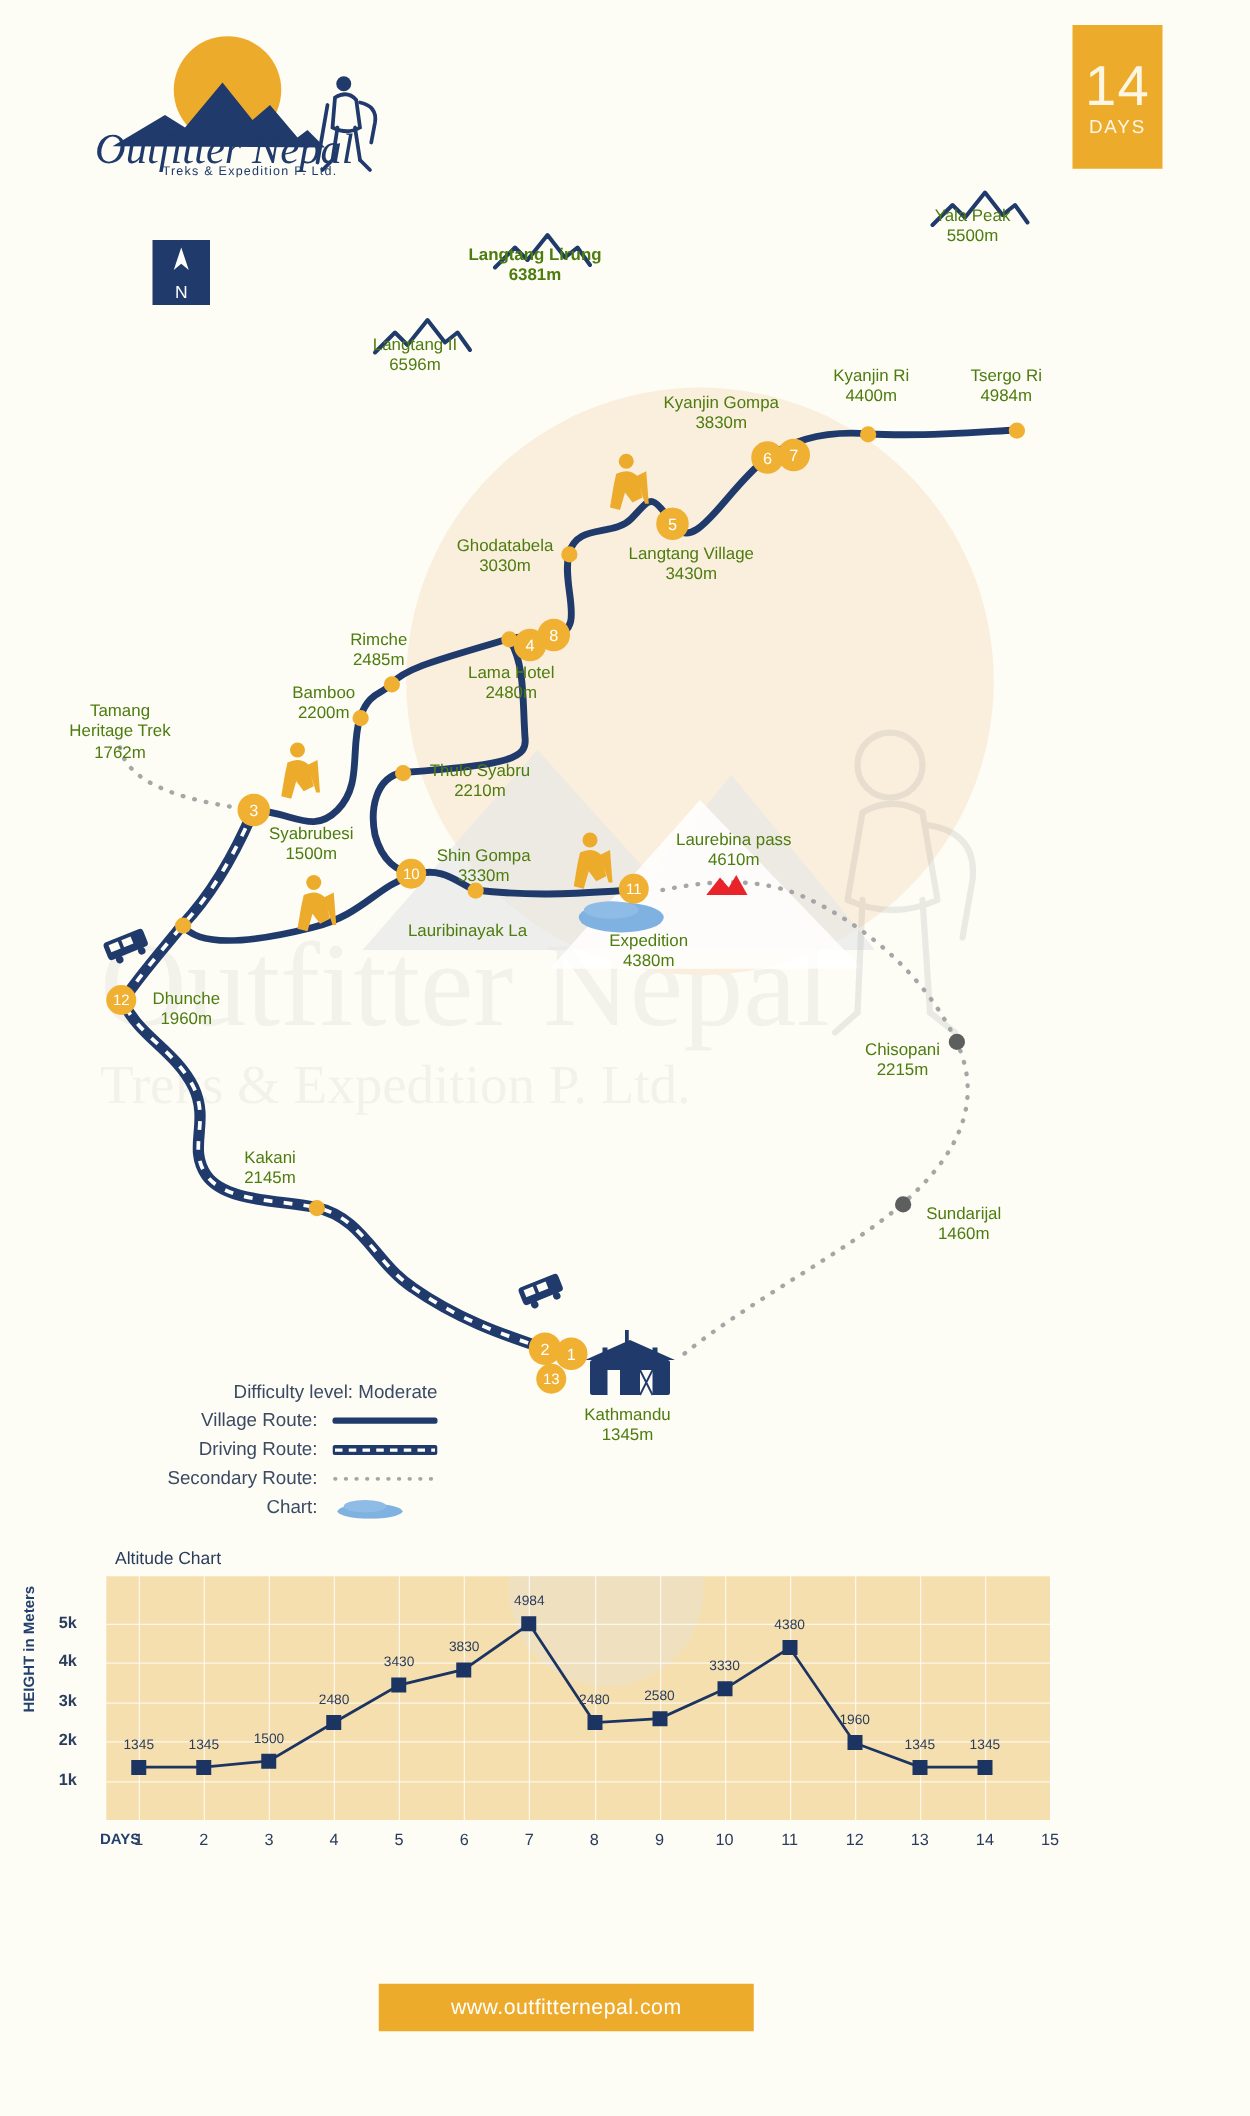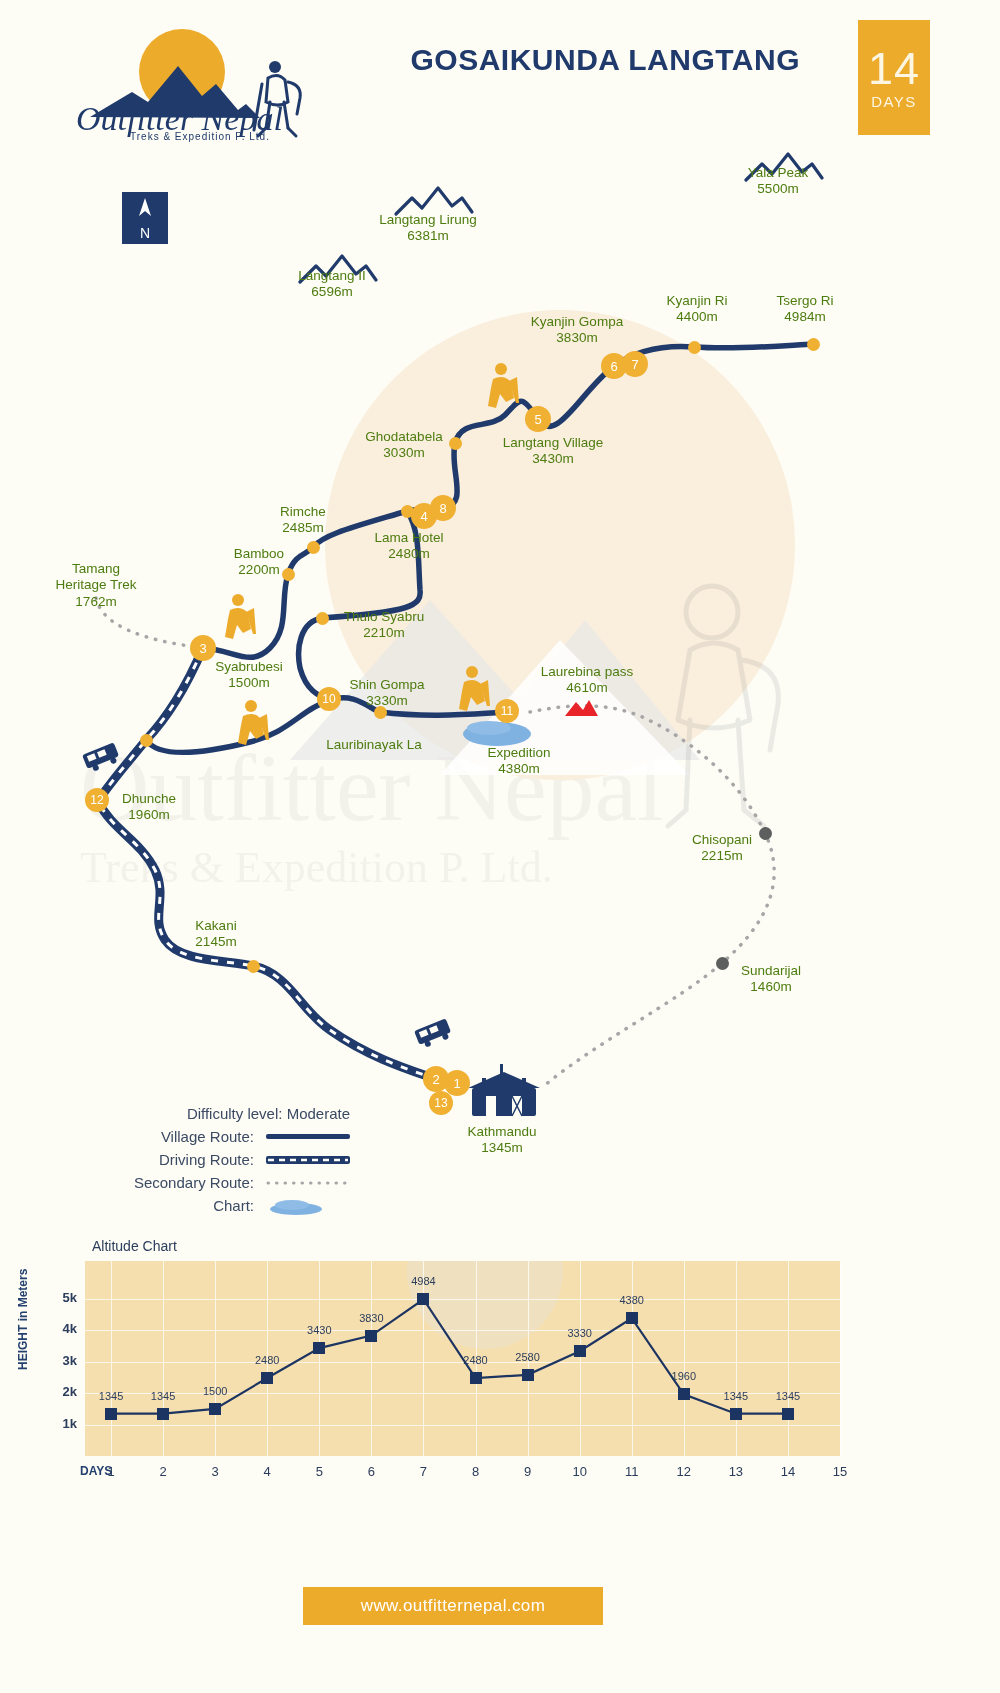--- a/index.html
+++ b/index.html
@@ -55,21 +55,21 @@
   #chart-ylabel{
     left:16px;top:1370px;font-size:12px;font-weight:bold;color:#23406e;
     transform:rotate(-90deg);transform-origin:left top;white-space:nowrap;
   }
   #plot{
     position:absolute;left:85px;top:1261px;width:755px;height:195px;
     background:#f6dfae;
   }
   .gridv{position:absolute;top:0;bottom:0;width:1px;background:rgba(255,255,255,.75);}
   .gridh{position:absolute;left:0;right:0;height:1px;background:rgba(255,255,255,.75);}
-  .ytick{position:absolute;font-size:13px;font-weight:bold;color:#2b3d5c;text-align:right;width:30px;}
+  .ytick{position:absolute;font-size:13px;font-weight:bold;color:#2b3d5c;text-align:left;width:30px;}
   .xtick{position:absolute;font-size:13px;color:#2b3d5c;text-align:center;width:30px;top:1464px;}
   #xaxis-name{position:absolute;left:80px;top:1464px;font-size:12px;font-weight:bold;color:#23406e;}
   .pt{position:absolute;width:12px;height:12px;background:#1c3461;margin-left:-6px;margin-top:-6px;}
   .ptlabel{position:absolute;font-size:11px;color:#2b3d5c;text-align:center;width:44px;margin-left:-22px;}
   
   #footer{
     left:303px;top:1587px;width:300px;height:38px;background:#edab2c;
     display:flex;align-items:center;justify-content:center;
     color:#fff;font-size:17px;letter-spacing:.4px;
   }
@@ -110,21 +110,20 @@
       <path d="M200 80 l-4 26 M214 80 l4 26"></path>
       <path d="M196 106 l-8 8 M218 106 l8 8"></path>
       <path d="M192 62 l-8 46"></path>
     </g>
     <text x="6" y="108" font-family="Liberation Serif, serif" font-size="34" font-style="italic" fill="#1f3a6b">Outfitter Nepal</text>
     <text x="60" y="118" font-family="Liberation Sans, sans-serif" font-size="10" fill="#1f3a6b" letter-spacing="1">Treks &amp; Expedition P. Ltd.</text>
   </svg>
 </div>
 
 <div class="abs" id="title">
-  <div>GOSAIKUNDA LANGTANG</div>
 </div>
 
 <div class="abs" id="days-badge">
   <div class="num">14</div>
   <div class="lbl">DAYS</div>
 </div>
 
 <div class="abs" id="compass">
   <svg width="22" height="26" style="position:absolute;top:4px;left:12px" viewBox="0 0 22 26">
     <path d="M11 2 L17 20 L11 15 L5 20 Z" fill="#fff"></path>
@@ -218,21 +217,21 @@
     <rect x="482" y="1078" width="4" height="10"></rect>
     <rect x="522" y="1078" width="4" height="10"></rect>
     <rect x="500" y="1064" width="3" height="10"></rect>
     <rect x="486" y="1096" width="10" height="20" fill="#fdfcf5"></rect>
     <rect x="512" y="1096" width="10" height="20" fill="#fdfcf5"></rect>
     <path d="M512 1096 l10 20 M522 1096 l-10 20" stroke="#1f3a6b" stroke-width="1.5"></path>
   </g>
 </svg>
 
 <div id="peak-labels">
-    <div class="abs maplabel" style="left: 338px; top: 212px; width: 180px;">
+    <div class="abs maplabel" style="left: 338px; top: 196px; width: 180px; font-weight: bold;">
       <div>Langtang Lirung</div>
       <div>6381m</div>
     </div>
     <div class="abs maplabel" style="left: 242px; top: 268px; width: 180px;">
       <div>Langtang II</div>
       <div>6596m</div>
     </div>
     <div class="abs maplabel" style="left: 688px; top: 165px; width: 180px;">
       <div>Yala Peak</div>
       <div>5500m</div>

